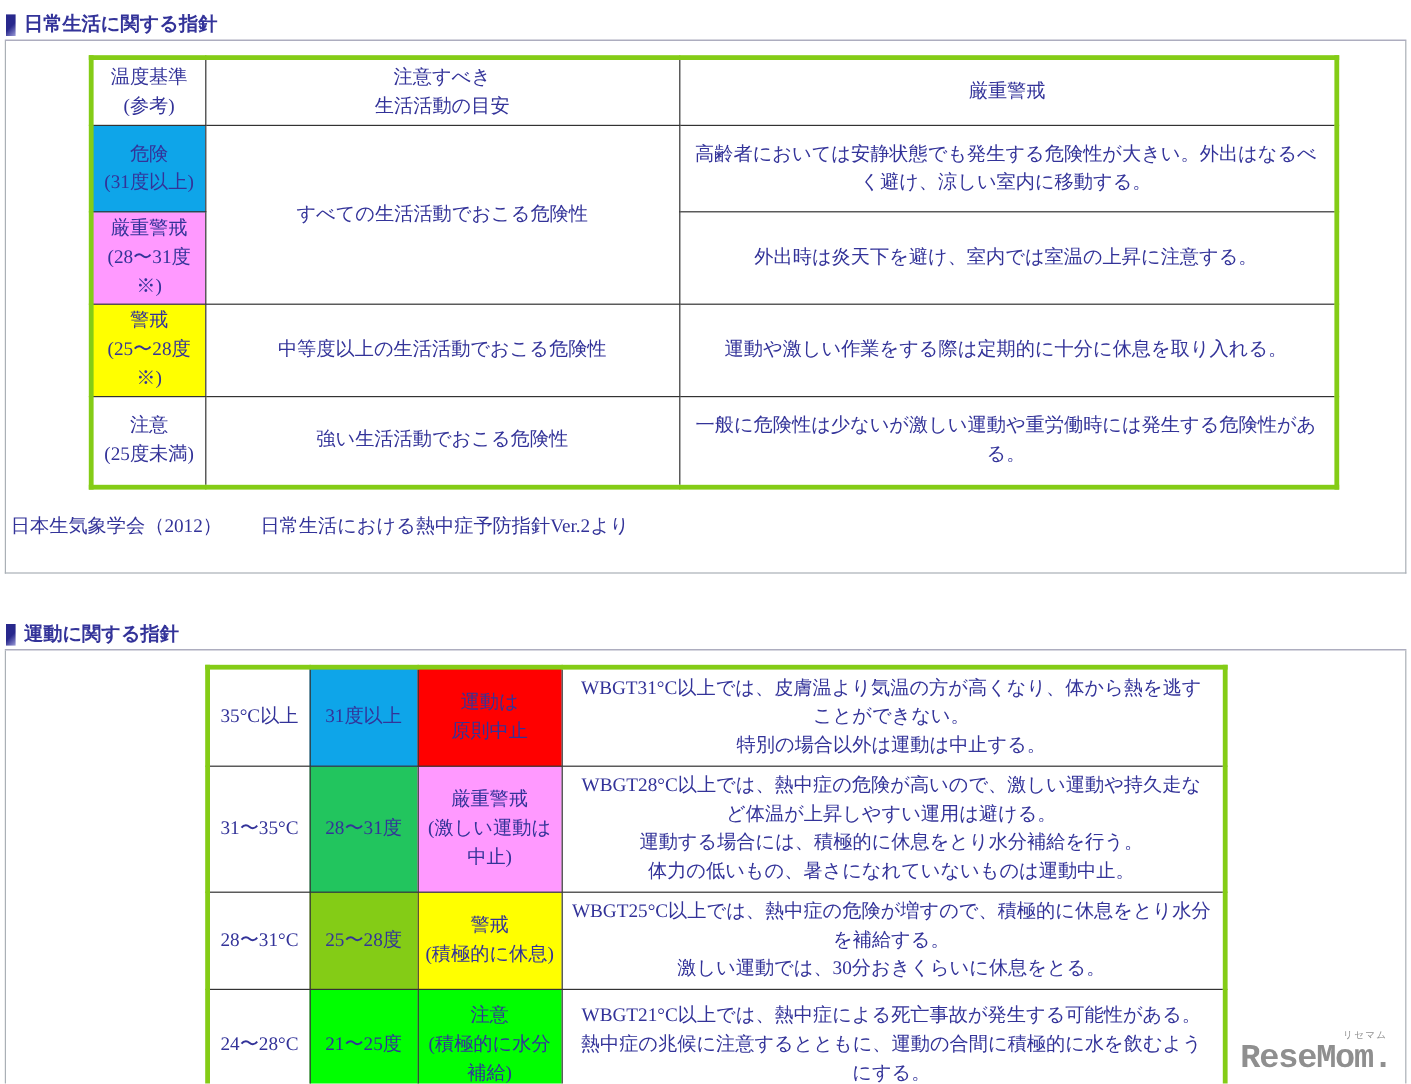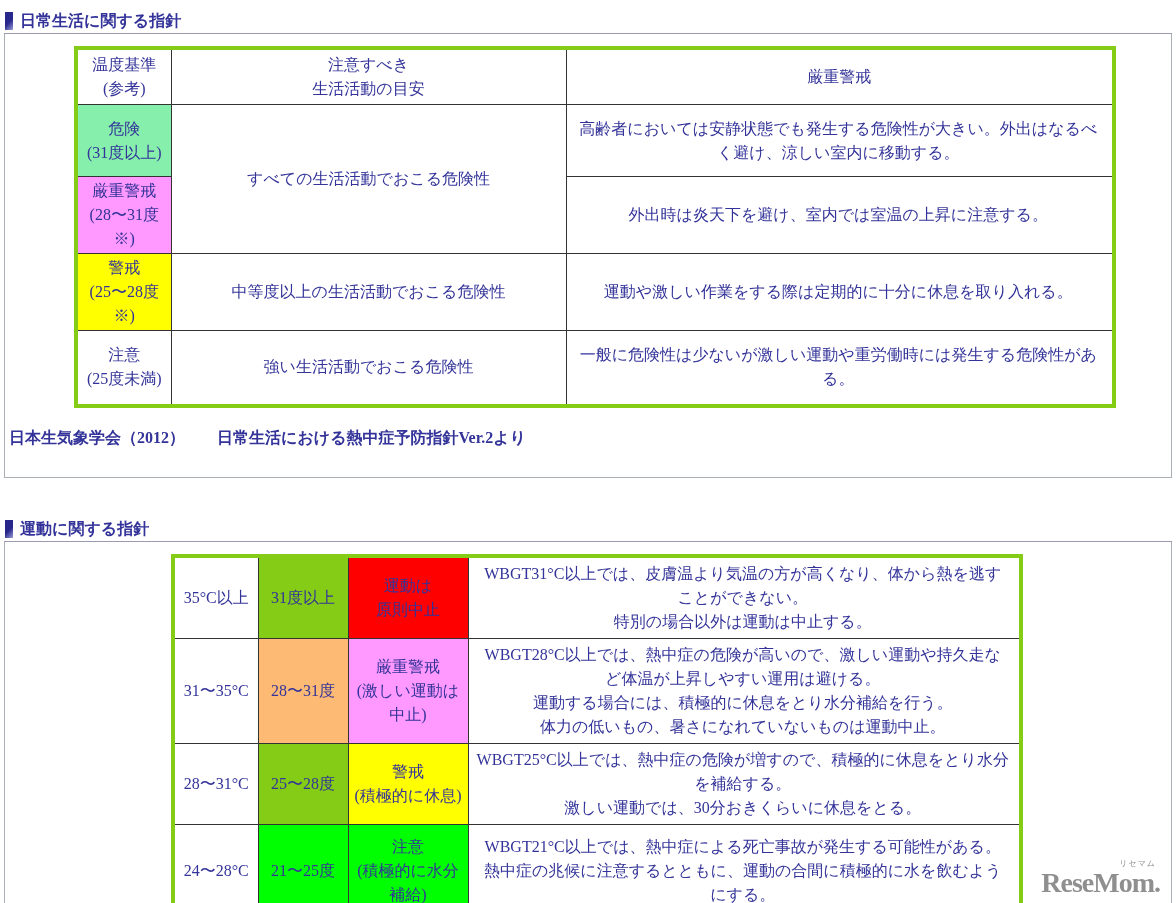--- a/index.html
+++ b/index.html
@@ -52,27 +52,27 @@
     line-height:24px;
     white-space:pre-line;
     vertical-align:middle;
     color:#333399;
   }
   th { text-align:center; padding:3px; }
   td.c { text-align:center; padding:2px; }
   td.l { text-align:center; padding:4px 10px 4px 8px; }
   
   .footnote { margin:22px 0 0 139px; font-size:15px; }
-  .source   { margin:20px 0 0 4px;  font-size:16px;font-weight:bold; }
+  .source   { margin:20px 0 0 4px;  font-size:16px; }
   
   .logo {
     position:absolute;
     right:16px; bottom:6px;
     color:#8f8f8f;
-    font-family:Liberation Serif, serif;
+    font-family:Liberation Mono, monospace;
     line-height:1;
   }
   .logo .txt {
     font-size:28px; font-weight:bold; letter-spacing:-1px;
   }
   .logo .ruby {
     position:absolute; top:-9px; right:4px;
     font-size:8px; letter-spacing:1px;
   }
 </style>
@@ -93,21 +93,21 @@
       </colgroup>
     <tbody>
         <tr style="height:51px">
       <th>温度基準
 (参考)</th>
       <th>注意すべき
 生活活動の目安</th>
       <th>厳重警戒</th>
     </tr>
     <tr style="height:72px">
-      <td class="c" style="background-color: #86efac;">危険
+      <td class="c" style="background-color: #0ea5e9;">危険
 (31度以上)</td>
       <td class="c" rowspan="2">すべての生活活動でおこる危険性</td>
       <td class="l">高齢者においては安静状態でも発生する危険性が大きい。外出はなるべく避け、涼しい室内に移動する。</td>
     </tr>
     <tr style="height:73px">
       <td class="c" style="background-color: rgb(255, 153, 255);">厳重警戒
 (28〜31度※)</td>
       <td class="l">外出時は炎天下を避け、室内では室温の上昇に注意する。</td>
     </tr>
     <tr style="height:73px">
@@ -137,29 +137,29 @@
   <table class="t-ex">
     <colgroup>
         <col style="width:85px">
         <col style="width:90px">
         <col style="width:120px">
         <col style="width:553px">
       </colgroup>
     <tbody>
     <tr style="height:73px">
       <td class="c">35°C以上</td>
-      <td class="c" style="background-color: #84cc16;">31度以上</td>
+      <td class="c" style="background-color: #0ea5e9;">31度以上</td>
       <td class="c" style="background-color: rgb(255, 0, 0);">運動は
 原則中止</td>
       <td class="l">WBGT31°C以上では、皮膚温より気温の方が高くなり、体から熱を逃すことができない。
 特別の場合以外は運動は中止する。</td>
     </tr>
     <tr style="height:98px">
       <td class="c">31〜35°C</td>
-      <td class="c" style="background-color: #fdba74;">28〜31度</td>
+      <td class="c" style="background-color: #22c55e;">28〜31度</td>
       <td class="c" style="background-color: rgb(255, 153, 255);">厳重警戒
 (激しい運動は中止)</td>
       <td class="l">WBGT28°C以上では、熱中症の危険が高いので、激しい運動や持久走など体温が上昇しやすい運用は避ける。
 運動する場合には、積極的に休息をとり水分補給を行う。
 体力の低いもの、暑さになれていないものは運動中止。</td>
     </tr>
     <tr style="height:68px">
       <td class="c">28〜31°C</td>
       <td class="c" style="background-color: #84cc16;">25〜28度</td>
       <td class="c" style="background-color: rgb(255, 255, 0);">警戒

